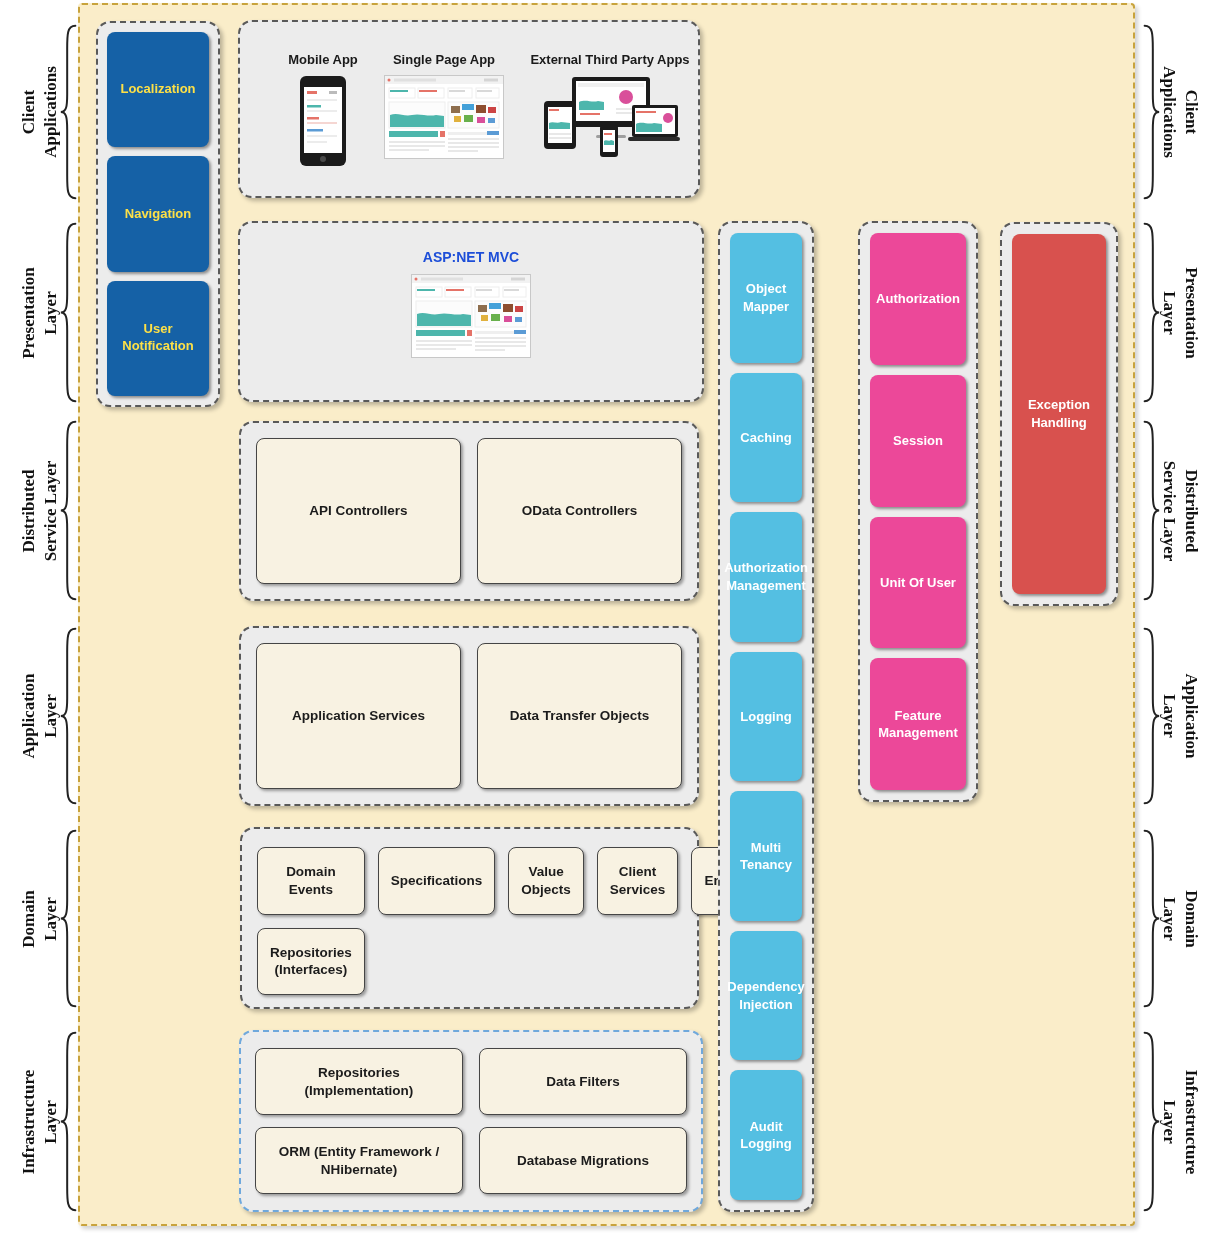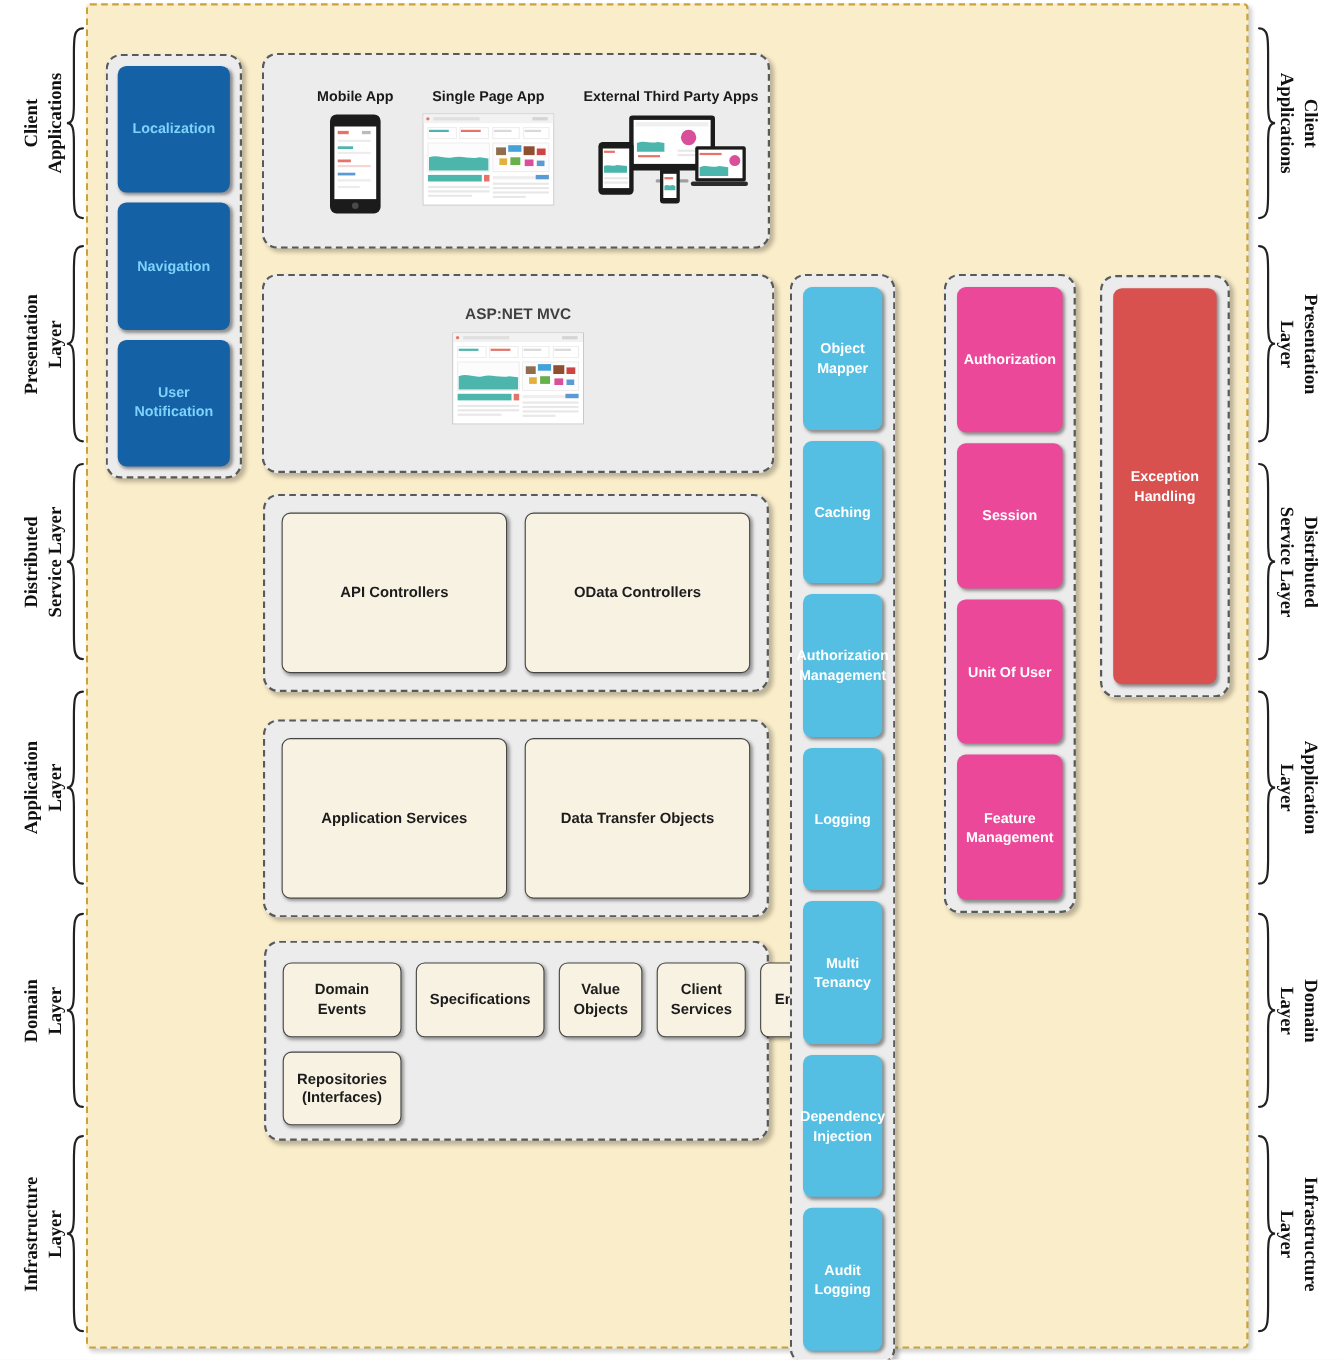--- a/index.html
+++ b/index.html
@@ -25,37 +25,37 @@
   .rot-cw  { transform: translate(-50%,-50%) rotate(90deg); }
   .rail-text div { white-space: nowrap; }
   .brace { position: absolute; top: 2px; height: calc(100% - 4px); width: 20px; }
   .brace path { fill: none; stroke: #222; stroke-width: 2; vector-effect: non-scaling-stroke; stroke-linecap: round; }
   .brace.at-right { right: 1px; }
   .brace.at-left { left: 1px; }
 
   
   .gbox {
     position: absolute; background: #ECECEC; border: 2px dashed #595959;
-    border-radius: 14px; box-shadow: 3px 3px 4px rgba(0,0,0,.25); margin-top: 28px;
+    border-radius: 14px; box-shadow: 3px 3px 4px rgba(0,0,0,.25);
   }
 
   
   .blue-stack { left: 96px; top: 21px; width: 124px; height: 386px; padding: 9px; display: flex; flex-direction: column; gap: 9px; }
   .blue-box {
     flex: 1; background: #1561A6; border-radius: 8px; box-shadow: 2px 2px 3px rgba(0,0,0,.4);
-    color: #7dd3fc; font-weight: 700; font-size: 13px; line-height: 1.3;
+    color: #fde047; font-weight: 700; font-size: 13px; line-height: 1.3;
     display: flex; align-items: center; justify-content: center; text-align: center; padding: 0 10px;
   }
 
   
   .client-apps { left: 238px; top: 20px; width: 462px; height: 178px; }
   .fig { position: absolute; display: flex; flex-direction: column; align-items: center; }
   .fig-caption { font-weight: 700; font-size: 13px; color: #1a1a1a; white-space: nowrap; margin-bottom: 8px; }
   .mvc-panel { left: 238px; top: 221px; width: 466px; height: 181px; text-align: center; }
-  .mvc-title { margin-top: 26px; font-weight: 700; font-size: 14px; color: #404040; }
+  .mvc-title { margin-top: 26px; font-weight: 700; font-size: 14px; color: #1d4ed8; }
   .mvc-panel svg { margin-top: 9px; }
 
   
   .cbox {
     background: #F8F2E2; border: 1px solid #454545; border-radius: 8px;
     box-shadow: 2px 2px 3px rgba(0,0,0,.35);
     display: flex; align-items: center; justify-content: center; text-align: center;
     font-weight: 700; font-size: 13.5px; color: #1c1c1c; line-height: 1.3; padding: 4px 12px;
   }
   .two-wide { padding: 15px; display: flex; gap: 16px; }
@@ -347,20 +347,26 @@
 
   <div class="gbox domain">
     <div class="cbox">Domain Events</div>
     <div class="cbox">Specifications</div>
     <div class="cbox">Value Objects</div>
     <div class="cbox">Client Services</div>
     <div class="cbox">Entity</div>
     <div class="cbox">Repositories (Interfaces)</div>
   </div>
 
+  <div class="gbox infrastructure">
+    <div class="cbox">Repositories (Implementation)</div>
+    <div class="cbox">Data Filters</div>
+    <div class="cbox">ORM (Entity Framework / NHibernate)</div>
+    <div class="cbox">Database Migrations</div>
+  </div>
 
   <div class="gbox col cyan-col">
     <div class="colored cyan">Object Mapper</div>
     <div class="colored cyan">Caching</div>
     <div class="colored cyan">Authorization Management</div>
     <div class="colored cyan">Logging</div>
     <div class="colored cyan">Multi Tenancy</div>
     <div class="colored cyan">Dependency Injection</div>
     <div class="colored cyan">Audit Logging</div>
   </div>

